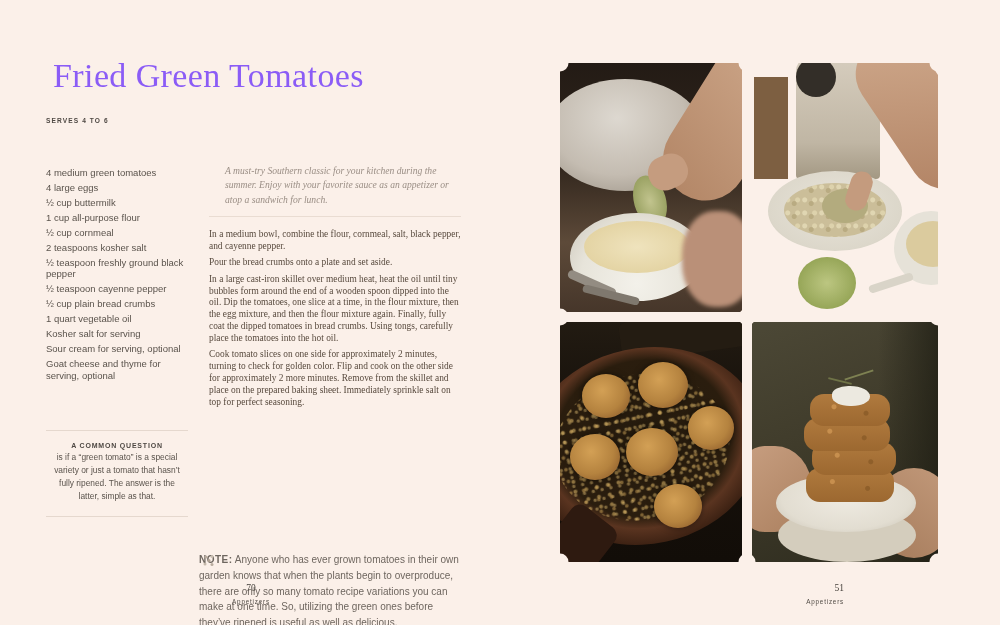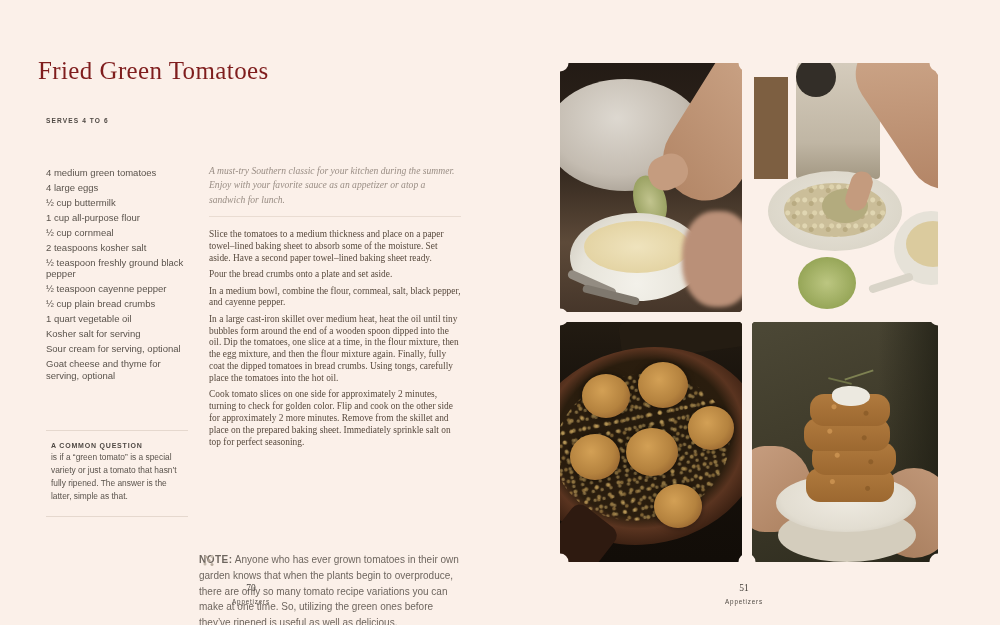--- a/index.html
+++ b/index.html
@@ -1,39 +1,39 @@
 <!DOCTYPE html>
 <html><head>
 <meta charset="utf-8">
 <style>
   html,body{margin:0;padding:0;}
   body{width:1000px;height:625px;position:relative;font-family:"Liberation Sans",sans-serif;}
   .spread{position:absolute;inset:0;width:1000px;height:625px;background:#fbf0e9;overflow:hidden;}
 
   
-  .title{position:absolute;left:38px;top:57px;font-family:"Liberation Serif",serif;font-weight:400;font-size:25px;letter-spacing:.4px;color:#7f1d1d;margin:0;}
+  .title{position:absolute;left:53px;top:57px;font-family:"Liberation Serif",serif;font-weight:400;font-size:34px;letter-spacing:.4px;color:#8b5cf6;margin:0;}
   .serves{position:absolute;left:46px;top:117px;font-size:6.6px;font-weight:700;letter-spacing:1.1px;color:#4e4843;}
   .ingredients{position:absolute;left:46px;top:167px;width:142px;}
   .ingredients p{margin:0 0 3.4px 0;font-size:9.5px;line-height:1.22;color:#5a534c;}
-  .common-q{position:absolute;left:46px;top:430px;width:142px;border-top:1px solid #e5d8ce;border-bottom:1px solid #e5d8ce;padding:11px 5px 13px 5px;box-sizing:border-box;}
+  .common-q{position:absolute;left:46px;top:430px;width:142px;border-top:1px solid #e5d8ce;border-bottom:1px solid #e5d8ce;padding:11px 5px 13px 5px;text-align:center;box-sizing:border-box;}
   .cq-head{font-size:7px;font-weight:700;letter-spacing:.8px;color:#4e4843;margin-bottom:2px;}
   .cq-body{font-size:8.4px;line-height:1.55;color:#5a534c;}
 
   .method{position:absolute;left:209px;top:164px;width:252px;}
-  .intro{font-family:"Liberation Serif",serif;font-style:italic;font-size:9.6px;line-height:1.5;color:#9a8e85;margin:0 0 9px 0;}
+  .intro{font-family:"Liberation Serif",serif;font-style:italic;font-size:9.6px;line-height:1.5;color:#9a8e85;margin:0 0 9px 16px;}
   .method hr{border:none;border-top:1px solid #e9dcd2;margin:0 0 12px 0;}
   .step{font-family:"Liberation Serif",serif;font-size:9.4px;line-height:1.26;color:#584a3e;margin:0 0 4.5px 0;}
 
   .note{position:absolute;left:193px;top:552px;width:278px;text-align:left;font-size:10px;line-height:1.58;color:#6e665f;padding:0 6px;box-sizing:border-box;}
   .note-label{font-weight:700;letter-spacing:.5px;}
   .note-dots{position:absolute;left:10px;top:2px;}
 
   .folio{position:absolute;top:583px;width:140px;text-align:center;}
   .folio-left{left:181px;}
-  .folio-right{left:674px;}
+  .folio-right{left:704px;text-align:right;}
   .pagenum{font-family:"Liberation Serif",serif;font-size:9.5px;color:#45403b;}
   .section{font-size:6.3px;letter-spacing:.8px;color:#504a44;margin-top:5px;}
 
   
   .photo-grid{position:absolute;left:560px;top:63px;width:378px;height:499px;}
   .photo{position:absolute;overflow:hidden;}
   .photo > div{position:absolute;}
   .ph-tl{left:0;top:0;width:182px;height:249px;background:linear-gradient(180deg,#231b15 0%,#30251c 40%,#5d4a39 72%,#46362a 100%);}
   .ph-tr{left:192px;top:0;width:186px;height:249px;background:linear-gradient(180deg,#1f1a16 0%,#2a231d 45%,#43342
 
@@ -112,23 +112,22 @@
     </div>
 
     <aside class="common-q">
       <div class="cq-head">A COMMON QUESTION</div>
       <div class="cq-body">is if a “green tomato” is a special variety or just a tomato that hasn’t fully ripened. The answer is the latter, simple as that.</div>
     </aside>
 
     <div class="method">
       <p class="intro">A must-try Southern classic for your kitchen during the summer. Enjoy with your favorite sauce as an appetizer or atop a sandwich for lunch.</p>
       <hr>
-      <p class="step">Slice the tomatoes to a medium thickness and place on a paper towel–lined baking sheet to absorb some of the moisture. Set aside. Have a second paper towel–lined baking sheet ready.</p>
+      <p class="step">In a medium bowl, combine the flour, cornmeal, salt, black pepper, and cayenne pepper.</p>
       <p class="step">Pour the bread crumbs onto a plate and set aside.</p>
-      <p class="step">In a medium bowl, combine the flour, cornmeal, salt, black pepper, and cayenne pepper.</p>
       <p class="step">In a large cast-iron skillet over medium heat, heat the oil until tiny bubbles form around the end of a wooden spoon dipped into the oil. Dip the tomatoes, one slice at a time, in the flour mixture, then the egg mixture, and then the flour mixture again. Finally, fully coat the dipped tomatoes in bread crumbs. Using tongs, carefully place the tomatoes into the hot oil.</p>
       <p class="step">Cook tomato slices on one side for approximately 2 minutes, turning to check for golden color. Flip and cook on the other side for approximately 2 more minutes. Remove from the skillet and place on the prepared baking sheet. Immediately sprinkle salt on top for perfect seasoning.</p>
     </div>
 
     <div class="note">
       <span class="note-dots">
         <svg width="13" height="13" viewBox="0 0 13 13">
           <circle cx="3" cy="3" r="1.5" fill="#b9ab9e"></circle>
           <circle cx="9" cy="2.5" r="1.5" fill="#cabfb2"></circle>
           <circle cx="6" cy="6.5" r="1.5" fill="#b0a294"></circle>

